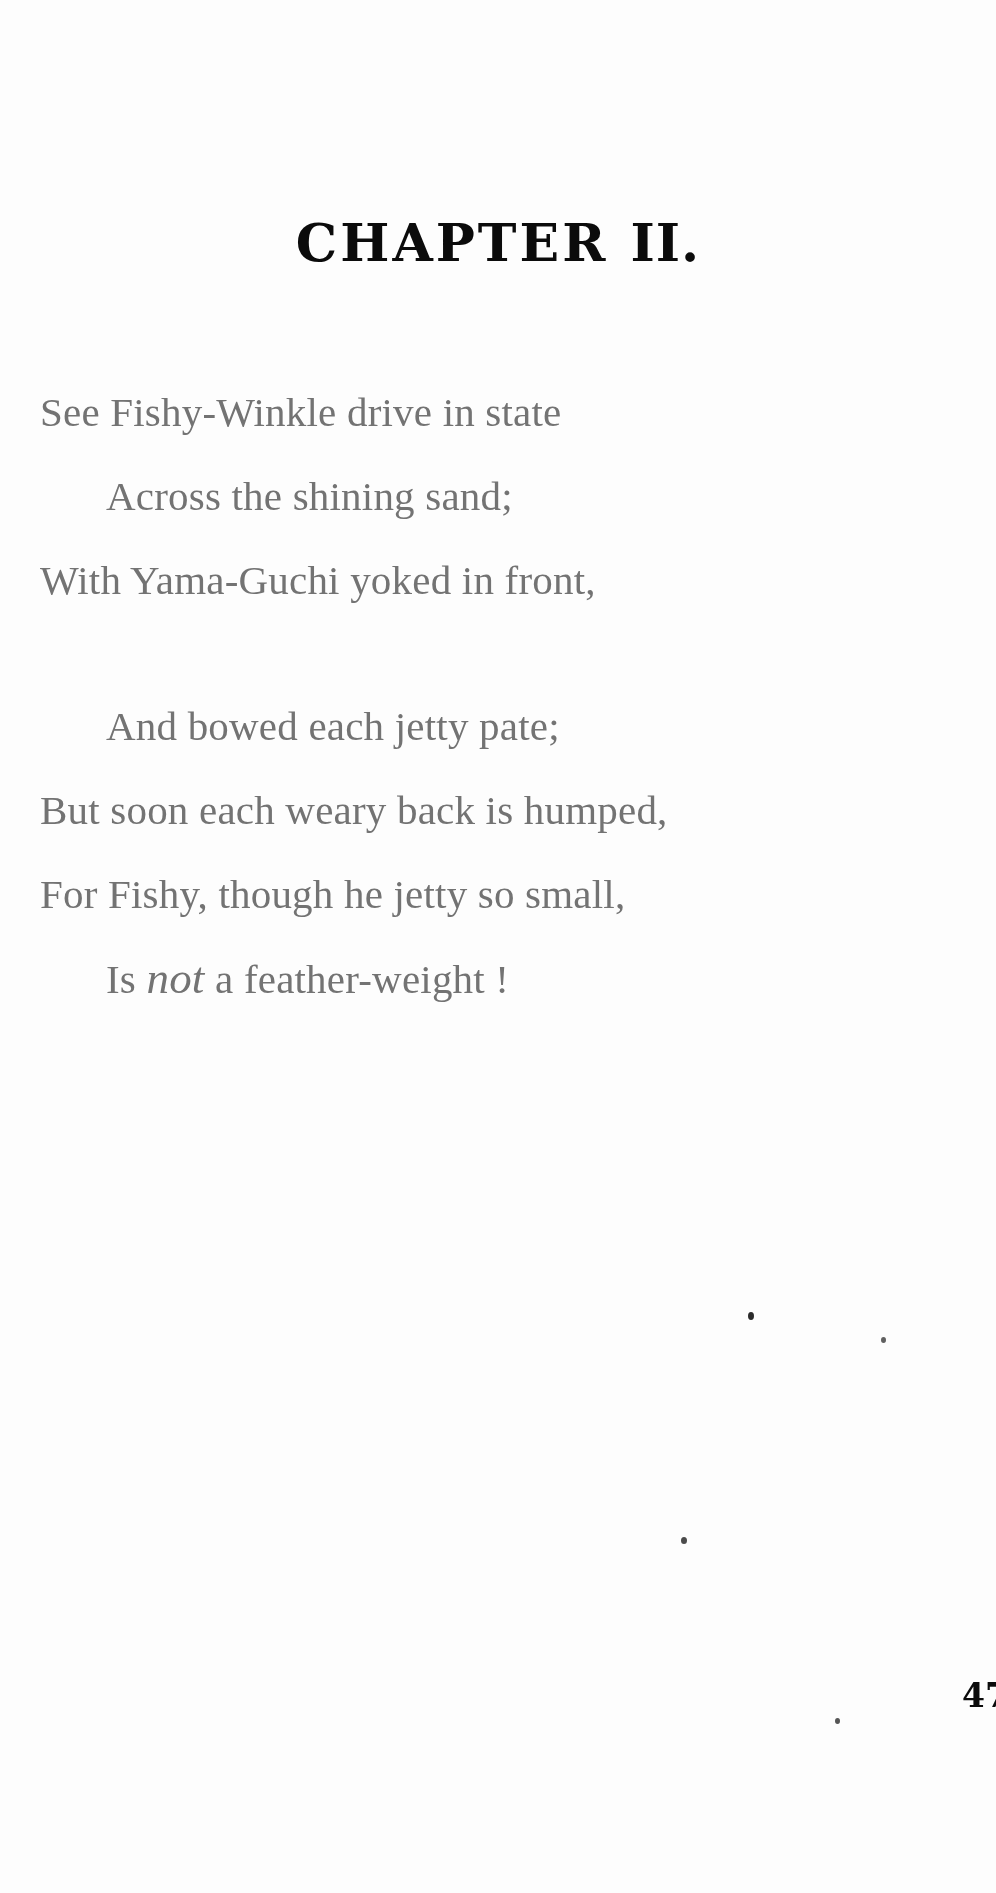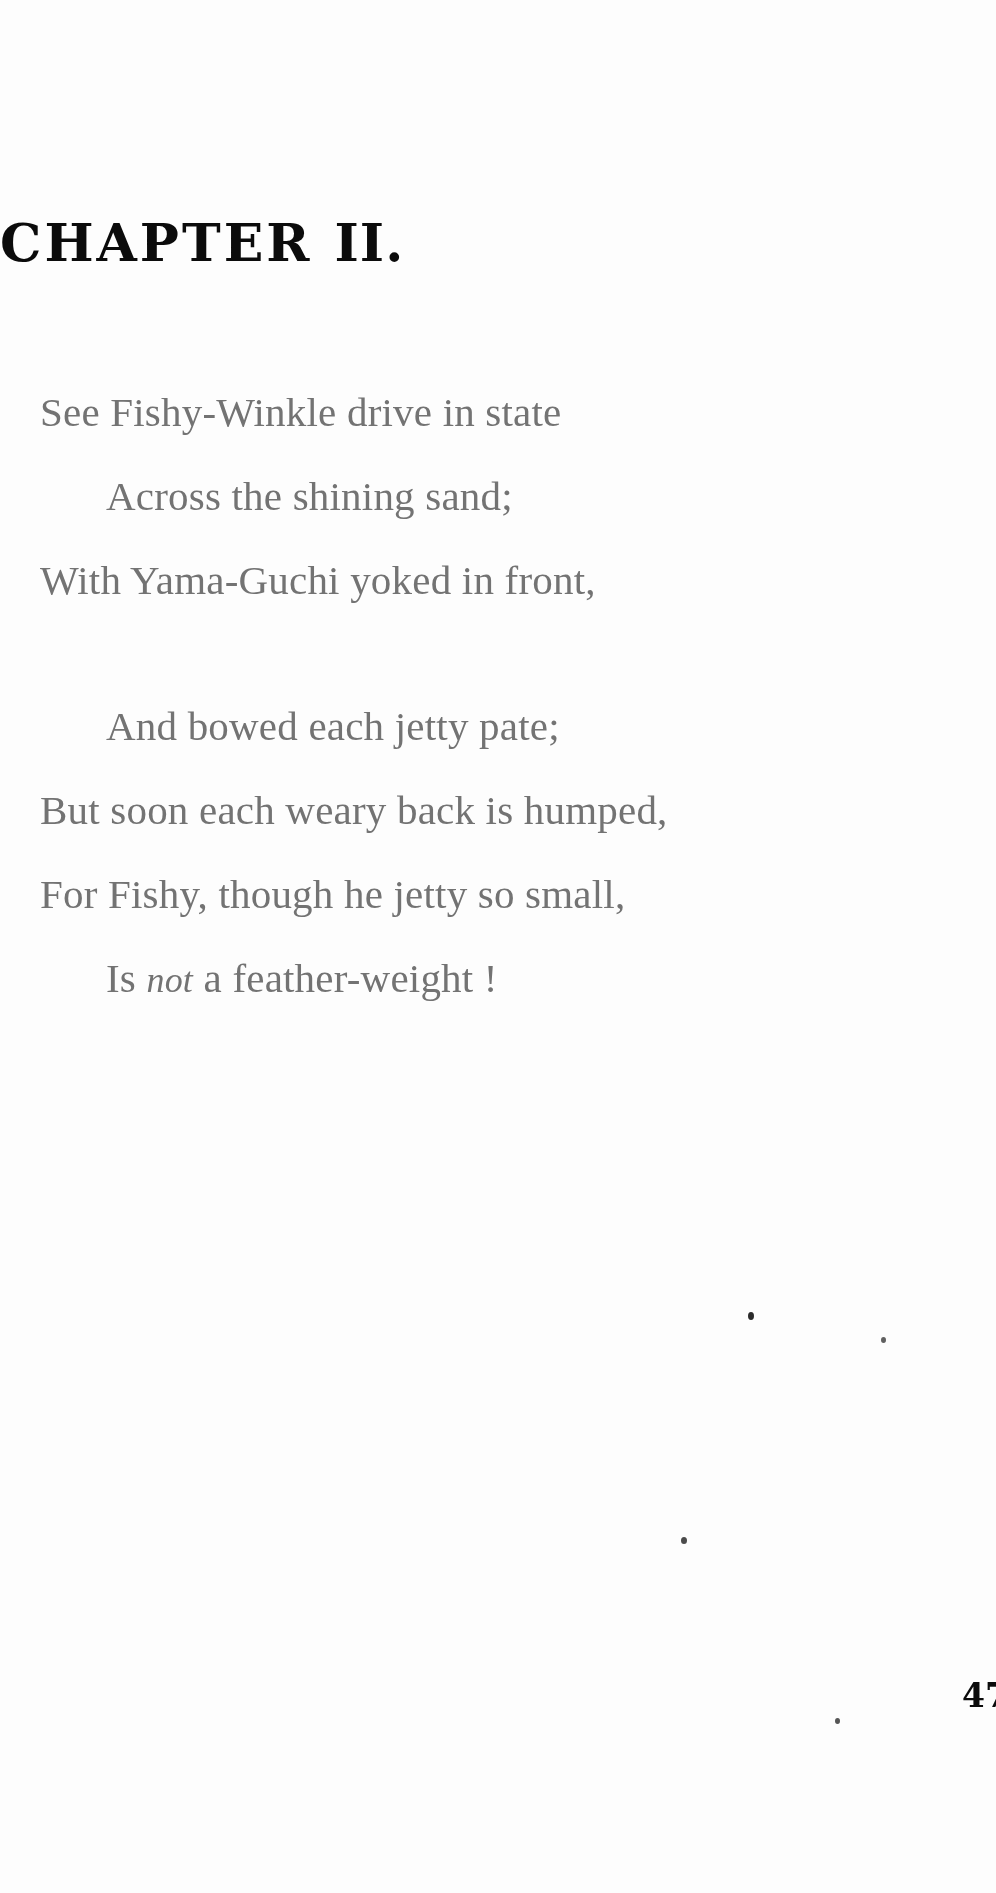--- a/index.html
+++ b/index.html
@@ -21,21 +21,21 @@
     top: 0;
     width: 996px;
     height: 1893px;
     background: #fdfdfd;
   }
   .chapter-heading {
     position: absolute;
     left: 0;
     top: 212px;
     width: 996px;
-    text-align: left;
+    text-align: center;
     font-family: "DejaVu Serif", serif;
     font-weight: bold;
     font-size: 52px;
     letter-spacing: 3px;
     color: #0b0b0b;
   }
   .chapter-heading .num {
     margin-left: 22px;
     letter-spacing: 1px;
   }
@@ -53,21 +53,21 @@
     line-height: 84px;
     white-space: pre;
     color: #737373;
     letter-spacing: 0.2px;
   }
   .indent {
     padding-left: 66px;
   }
   .line em {
     font-style: italic;
-    font-size: 36px;
+    font-size: 45px;
   }
   .page-number {
     position: absolute;
     left: 12px;
     top: 1676px;
     width: 996px;
     text-align: right;
     font-family: "DejaVu Serif", serif;
     font-weight: bold;
     font-size: 33px;

